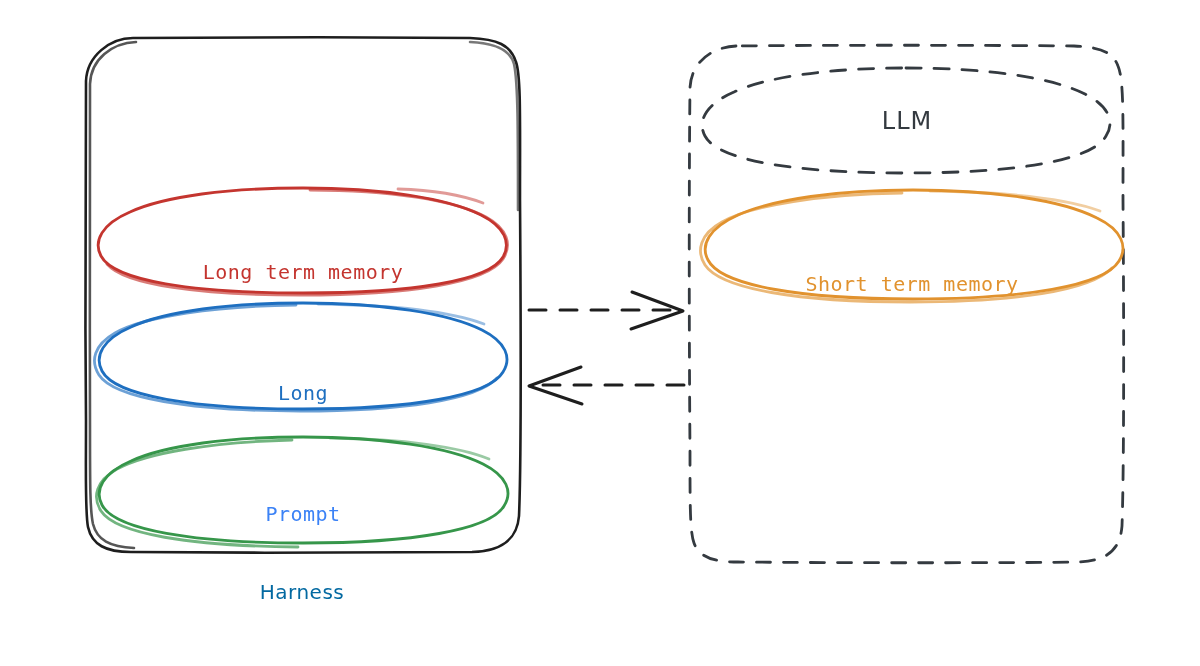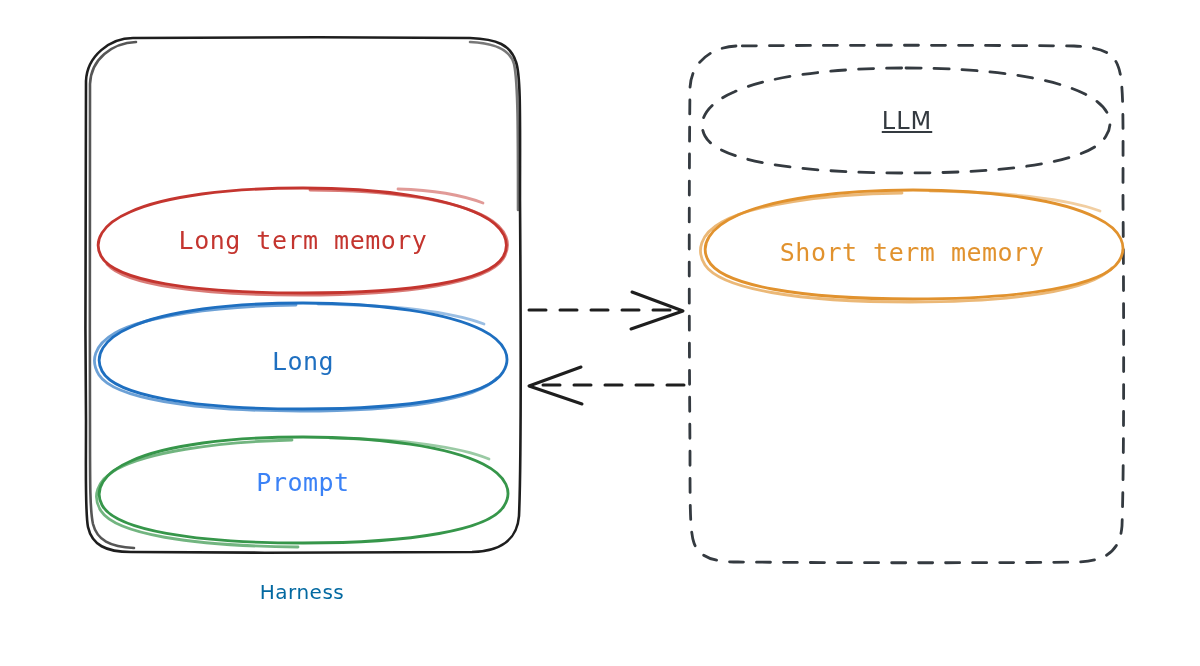--- a/index.html
+++ b/index.html
@@ -32,31 +32,31 @@
     letter-spacing: 0.5px;
     user-select: none;
   }
   .lbl-mono {
     font-family: "DejaVu Sans Mono", "Liberation Mono", monospace;
   }
   .lbl-sans {
     font-family: "DejaVu Sans", "Liberation Sans", sans-serif;
   }
   .node-label {
-    font-size: 25px;
+    font-size: 20px;
+    margin-top: 32px;
   }
   .group-label {
     font-size: 20px;
     color: #0369a1;
   }
   .llm-label {
     font-size: 24px;
     color: #343a40;
     letter-spacing: 1px;
-    text-decoration: underline;
   }
 </style>
 </head>
 <body>
 
 <div id="canvas">
 
   <svg id="sketch" viewBox="0 0 1200 666" aria-hidden="true">
 
     <g fill="none" stroke="#1e1e1e" stroke-width="2.6" stroke-linecap="round" stroke-linejoin="round">

